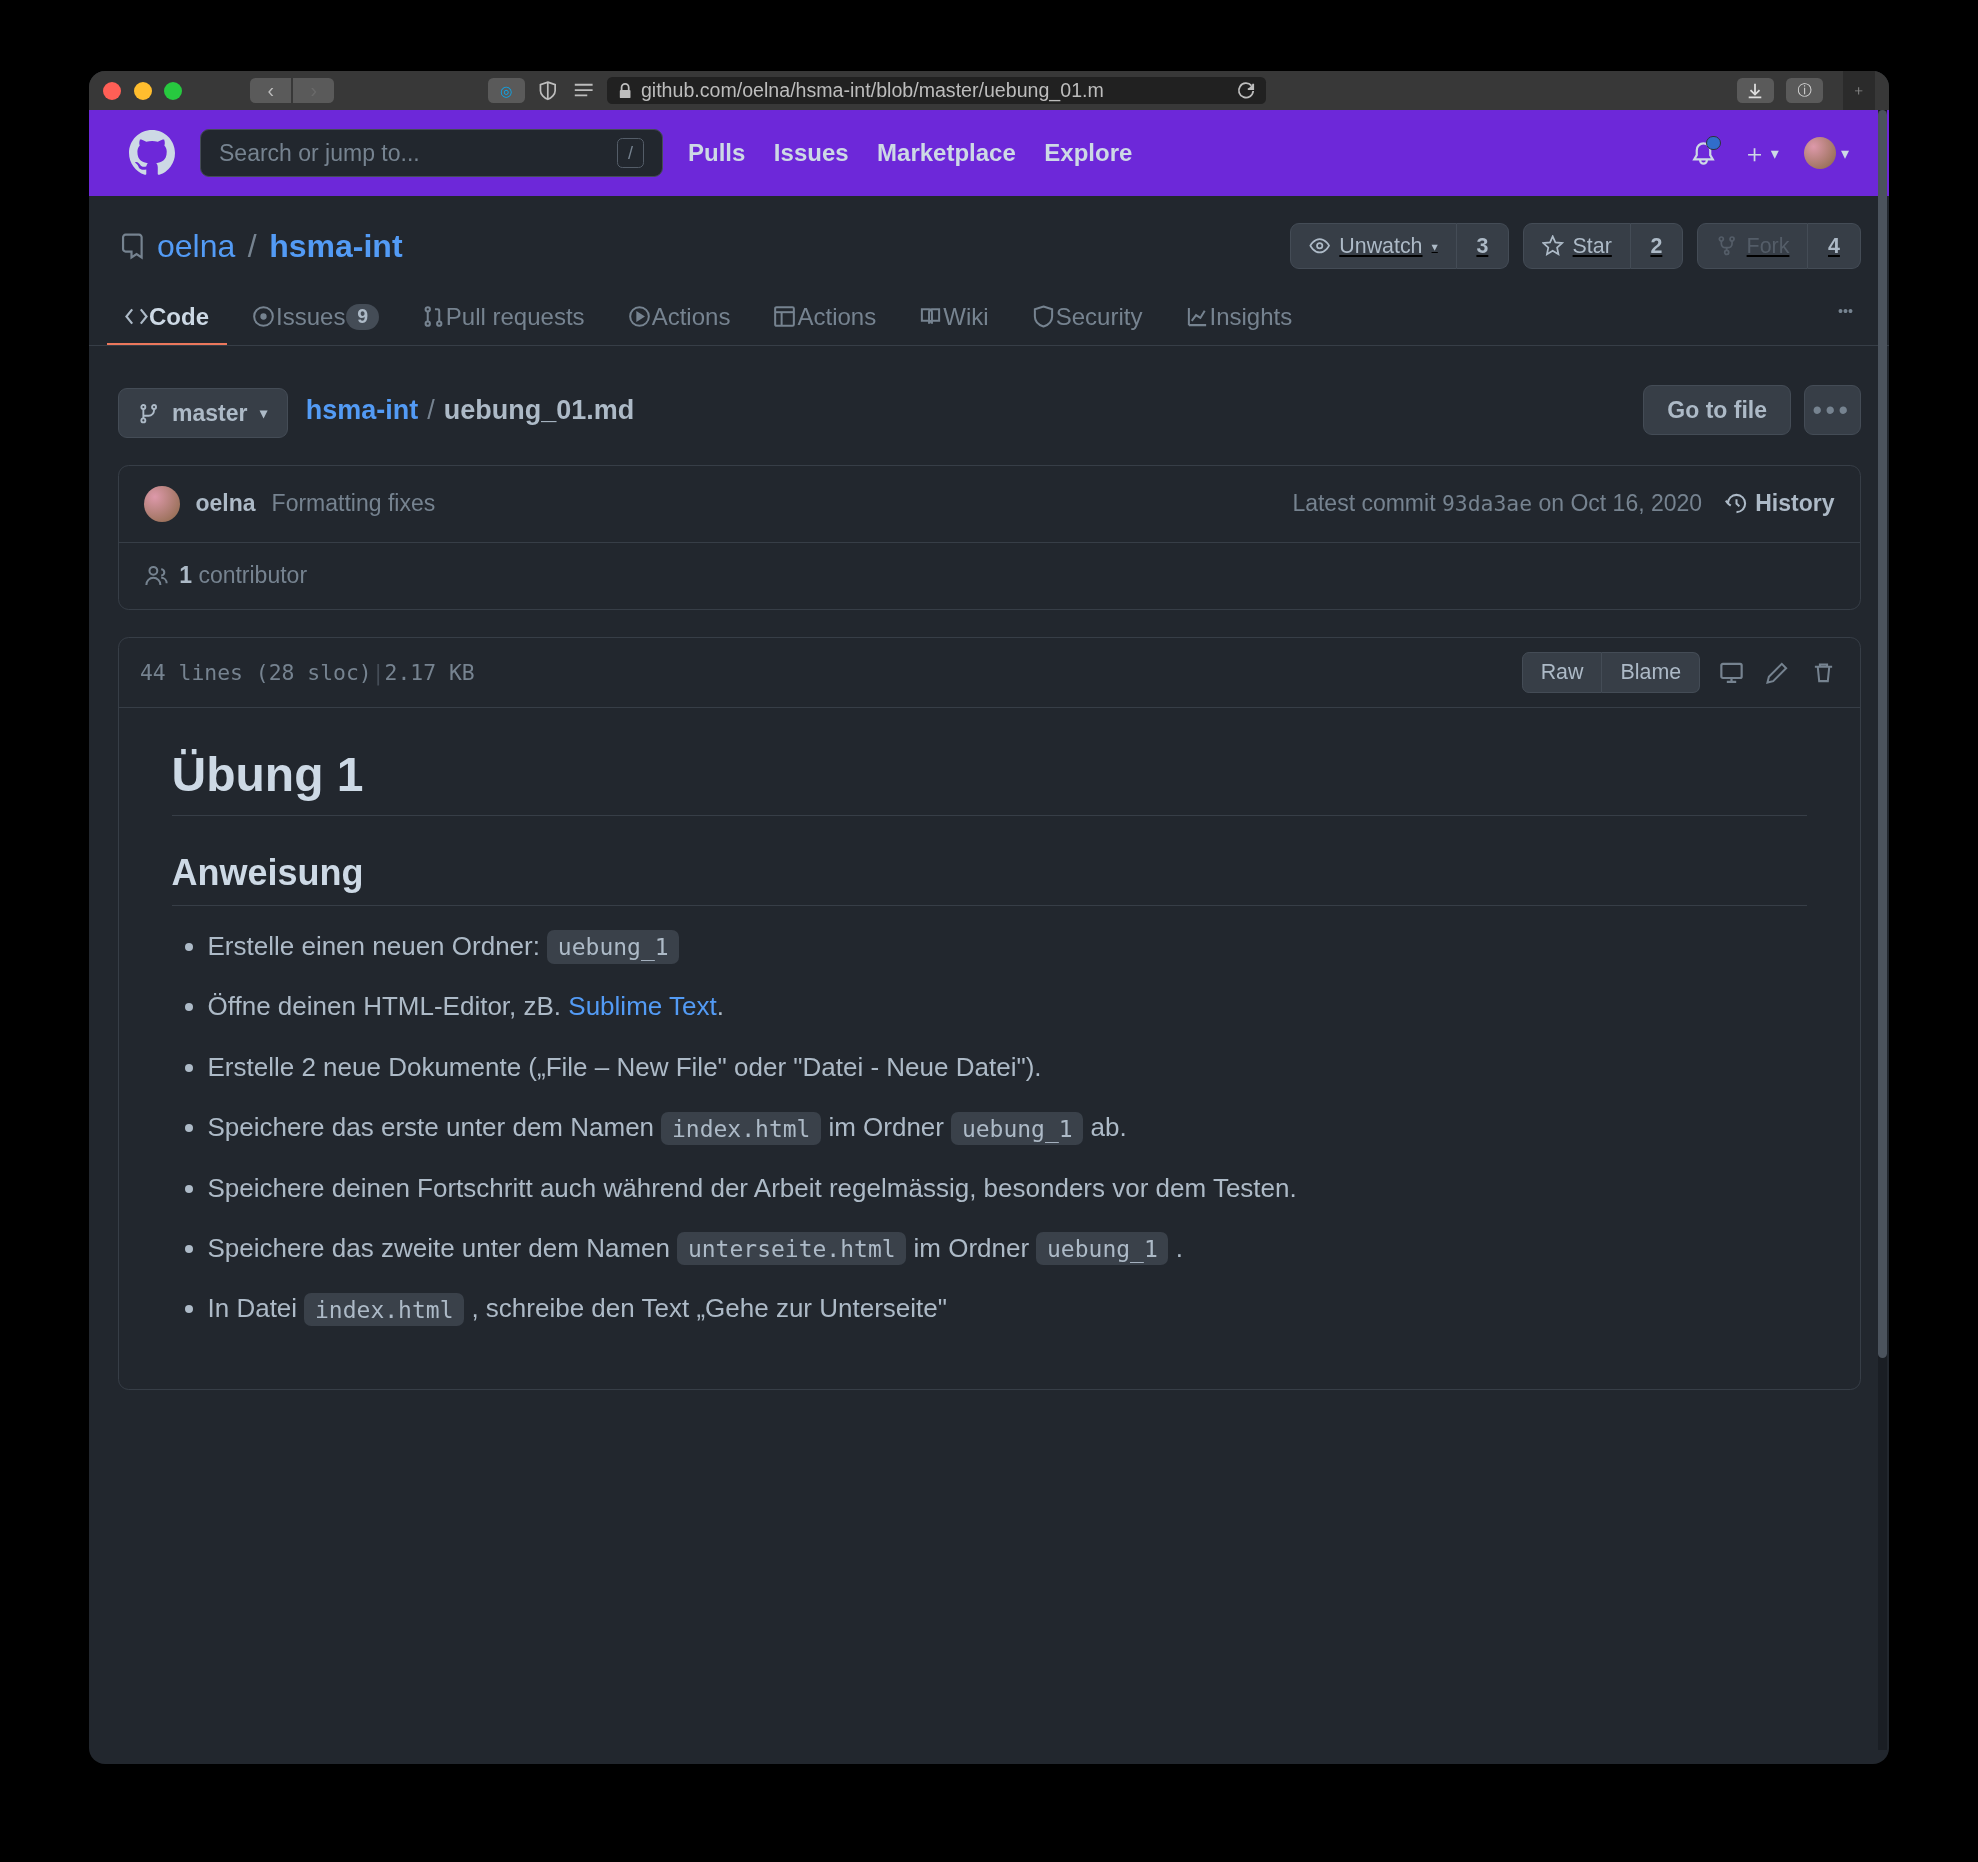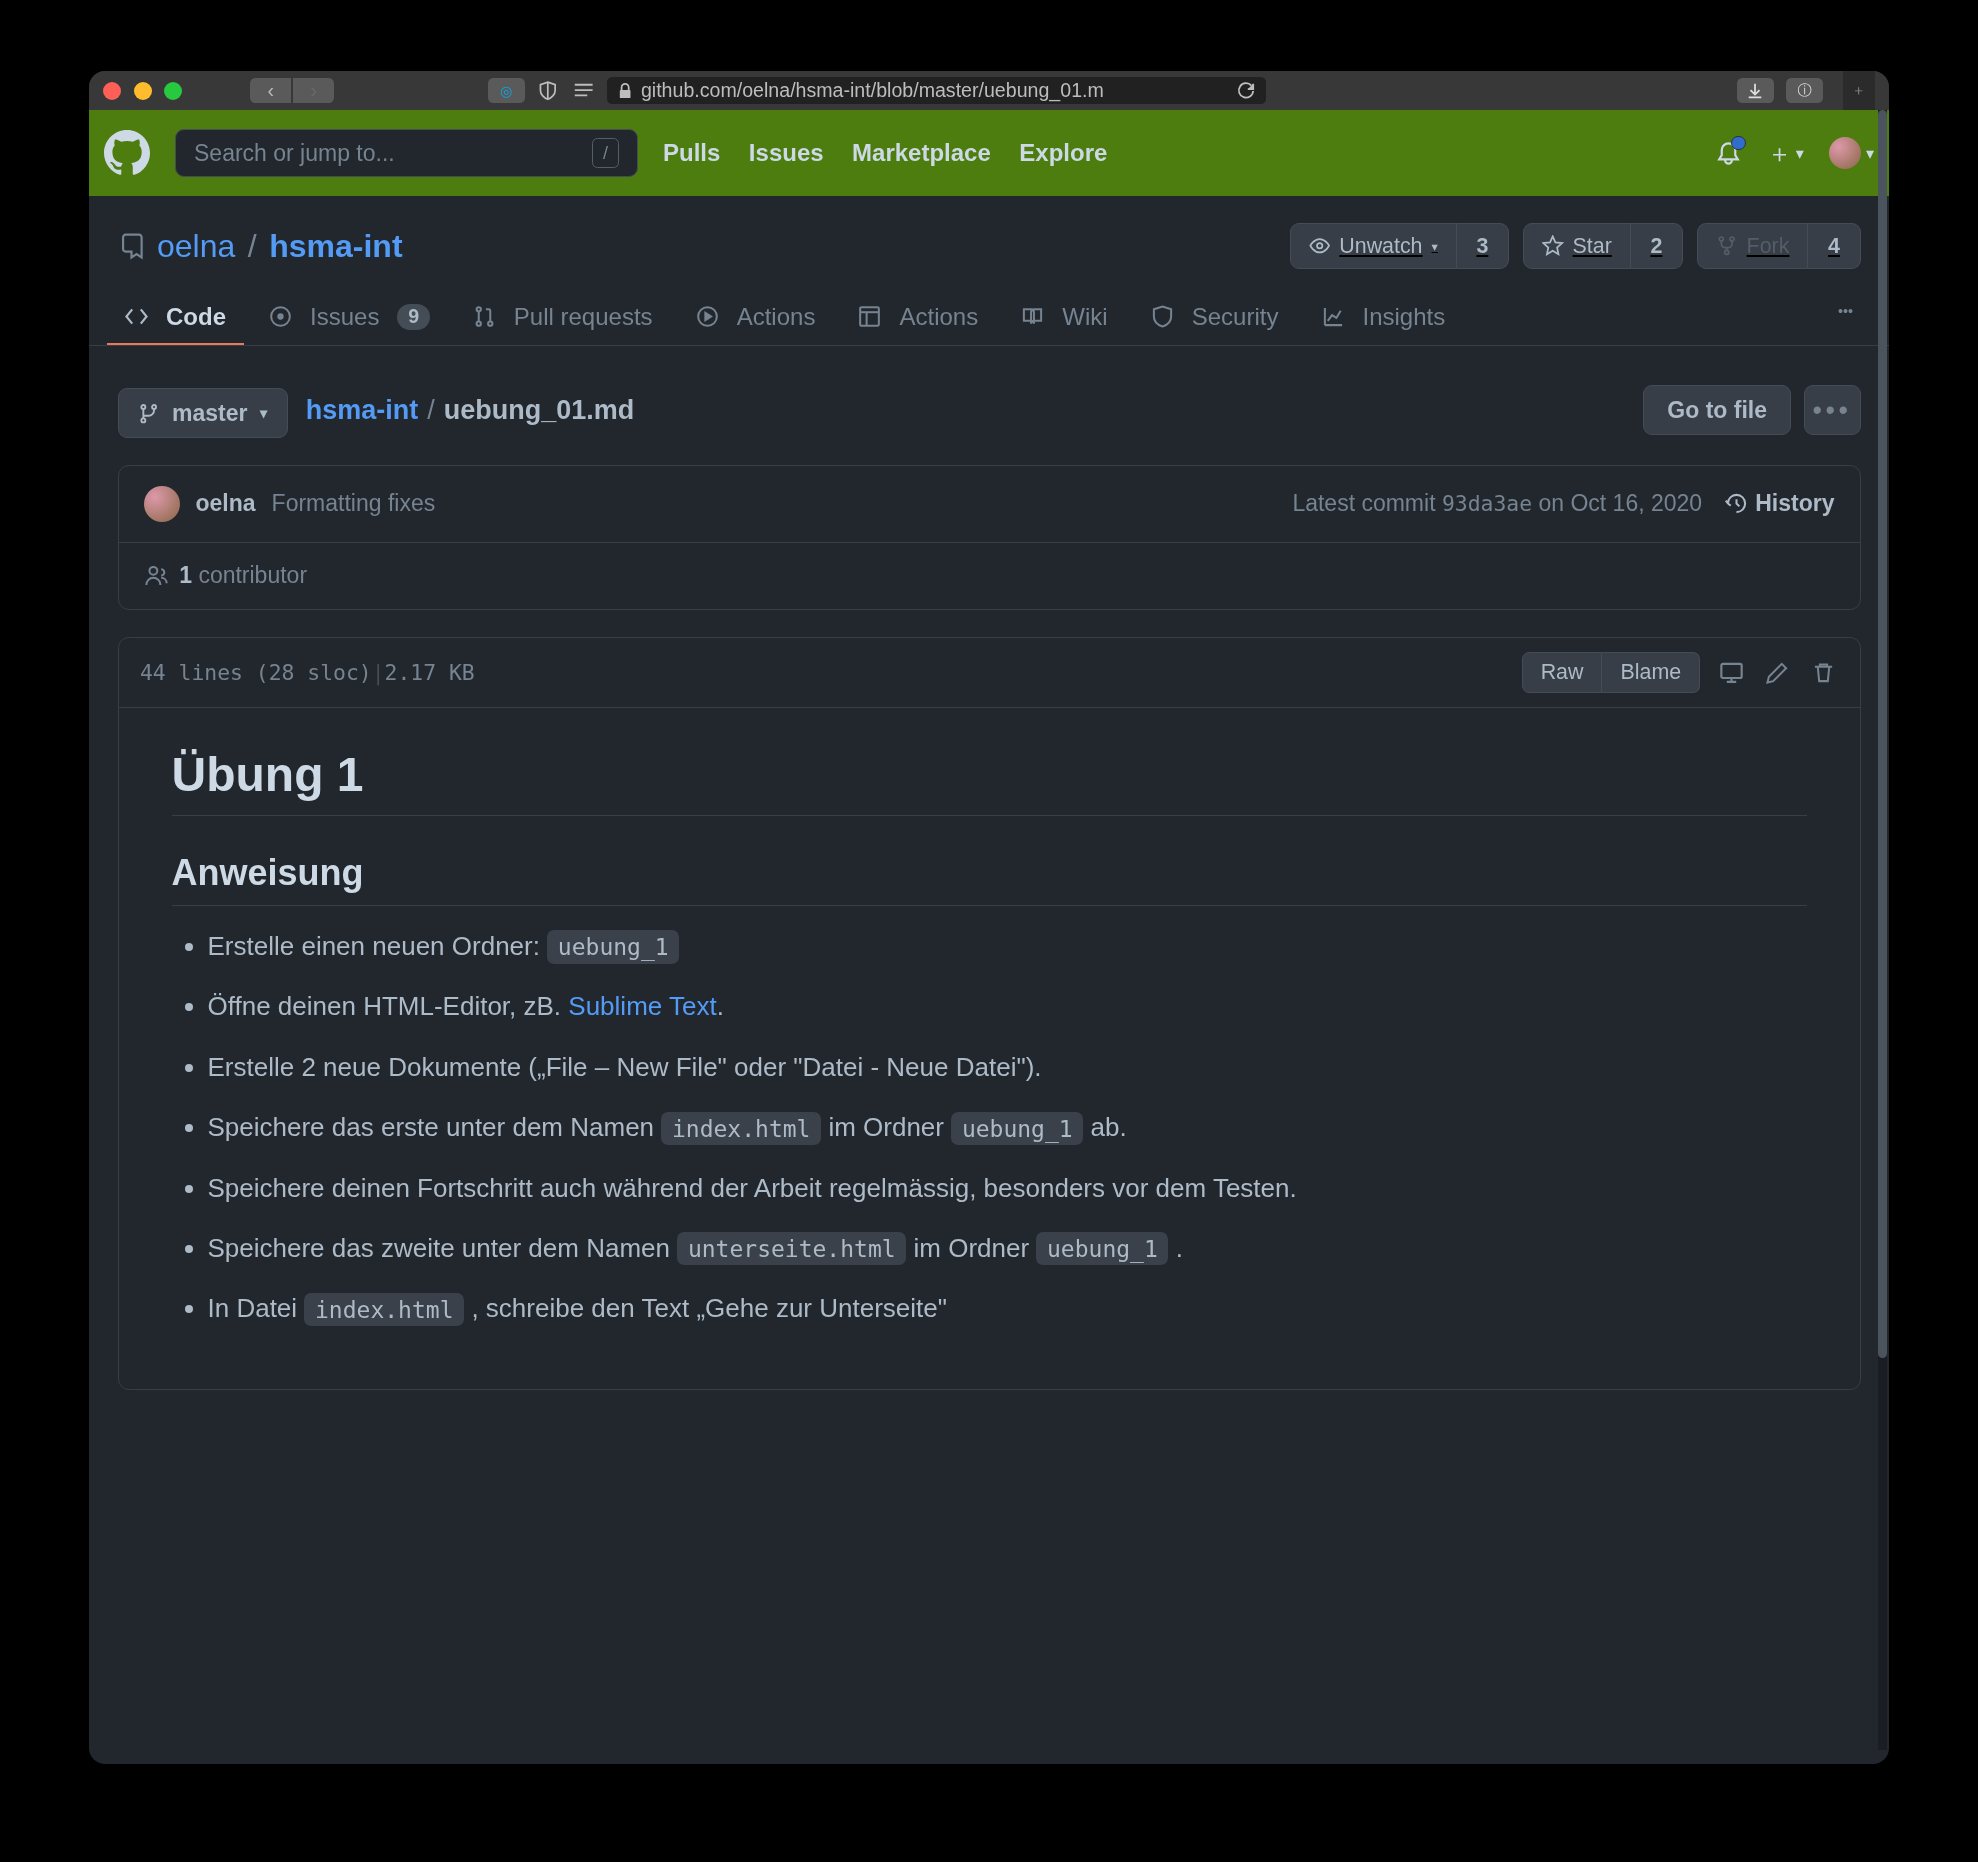--- a/index.html
+++ b/index.html
@@ -62,22 +62,22 @@
     display:flex; align-items:center; justify-content:center; color:#ddd;
   }
   .new-tab {
     width: 32px; height: 39px; background:#2b2b2b;
     display:flex; align-items:center; justify-content:center; color:#888;
     margin-left: 7.1px;
   }
 
   
   .gh-header {
-    height: 86px; background: #4d7c0f;
-    display:flex; align-items:center; padding: 0 15px; gap: 25px;
+    height: 86px; background: #6d28d9;
+    display:flex; align-items:center; padding: 0 40px; gap: 25px;
   }
   .gh-logo { color:#cdd9e5; }
   .gh-search {
     width: 463px; height: 48px; background: #22272e; border:0.9px solid #444c56;
     border-radius: 9px; display:flex; align-items:center; padding: 0 18px;
     color:#768390; font-size: 23px;
   }
   .gh-search .kbd {
     margin-left:auto; border:0.9px solid #545d68; border-radius:5.3px;
     width:27px; height:30px; display:flex; align-items:center; justify-content:center;
@@ -115,21 +115,21 @@
     font-size:21.4px; font-weight:600; border-radius:0 9px 9px 0;
   }
   .action-btn.disabled { color:#545d68;}
 
   
   .repo-tabs {
     display:flex; gap:7.1px; padding: 21.4px 18px 0 18px;
     border-bottom:0.9px solid #373e47;
   }
   .tab {
-    display:flex; align-items:center; gap:18px; padding: 12.5px 18px;
+    display:flex; align-items:center; gap:1px; padding: 12.5px 18px;
     color:#768390; font-size:24px; border-bottom:2.7px solid transparent;
   }
   .tab.active { color:#cdd9e5; font-weight:600; border-bottom-color:#ec775c;}
   .tab .counter {
     background:#444c56; color:#adbac7; border-radius:18px;
     padding:1.8px 10.7px; font-size:19.6px; font-weight:600;
   }
   .tab-more { margin-left:auto; padding:12.5px 18px; color:#768390;}
 
   

